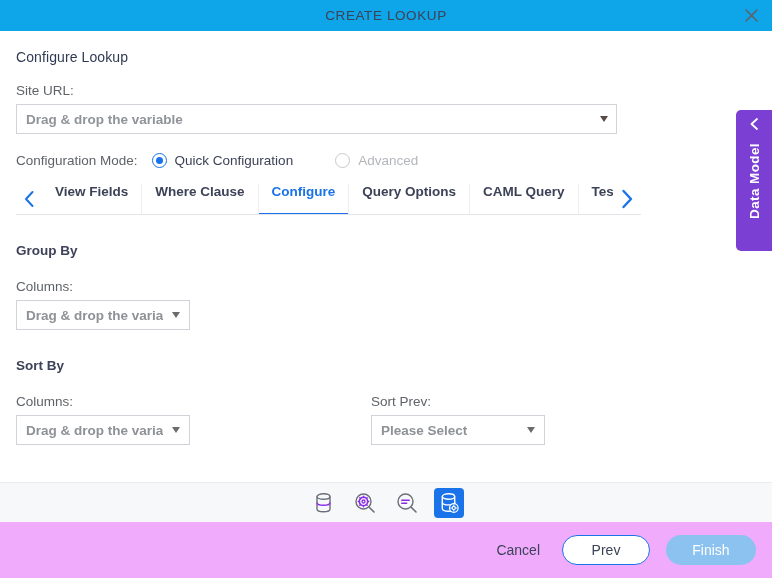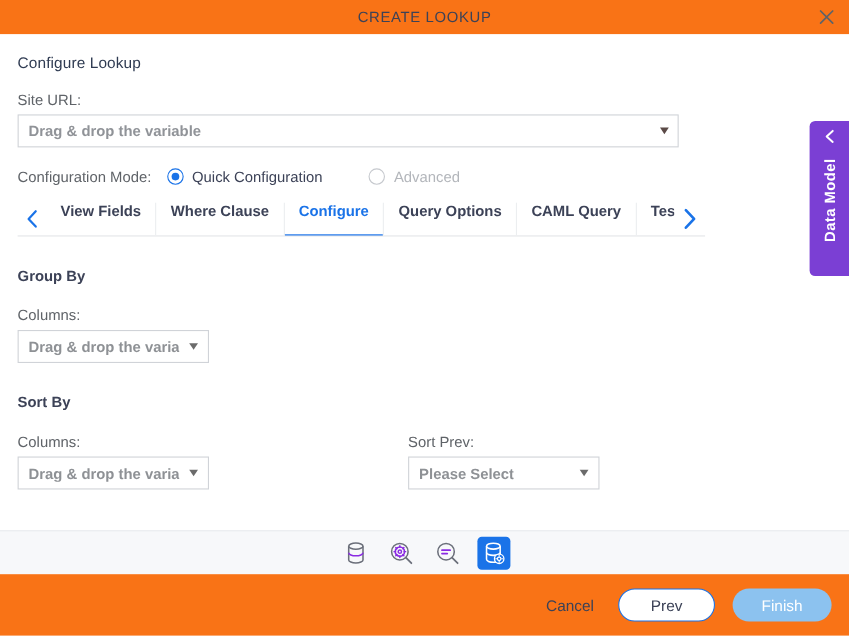--- a/index.html
+++ b/index.html
@@ -12,21 +12,21 @@
   .dialog {
     position: relative;
     width: 772px; height: 578px;
     background: #ffffff;
     display: flex; flex-direction: column;
   }
 
   
   .titlebar {
     height: 31px;
-    background: #f97316;
+    background: #0ea5e9;
     display: flex; align-items: center; justify-content: center;
     position: relative;
     flex: 0 0 31px;
   }
   .titlebar-text {
     font-size: 13.5px;
     letter-spacing: .6px;
     color: #3c4257;
     font-weight: 400;
   }
@@ -204,21 +204,21 @@
     width: 30px; height: 30px;
     display: flex; align-items: center; justify-content: center;
     border-radius: 4px;
     cursor: pointer;
   }
   .icon-btn.active { background: #1a73e8; }
 
   .button-row {
     flex: 0 0 auto;
     height: 56px;
-    background: #f97316;
+    background: #f0abfc;
     display: flex; align-items: center; justify-content: flex-end;
     padding-right: 16px;
     gap: 16px;
   }
   .btn-text {
     font-size: 14px;
     color: #3c4257;
     cursor: pointer;
     padding: 4px 6px;
   }

